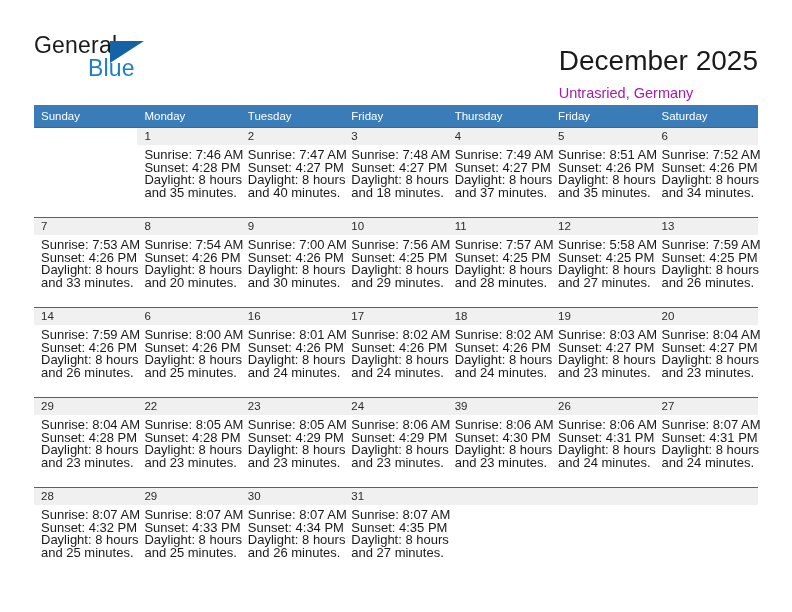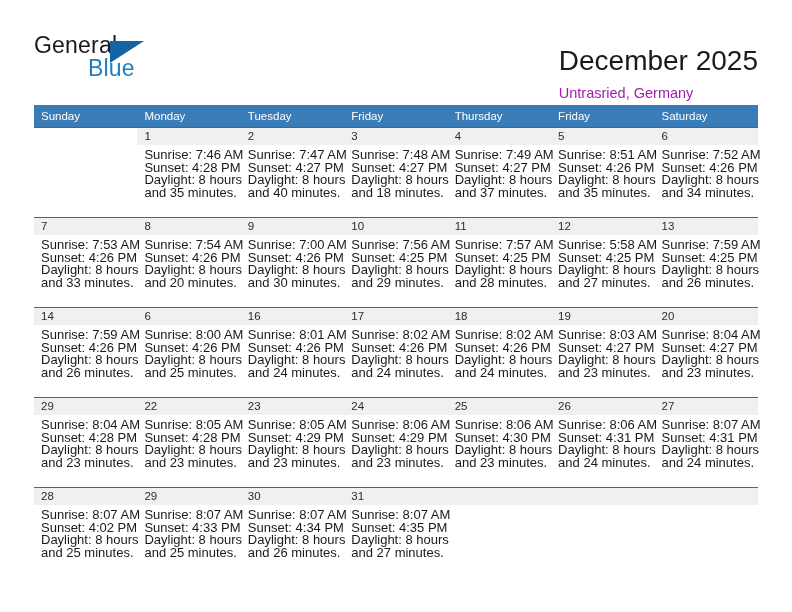--- a/index.html
+++ b/index.html
@@ -455,21 +455,21 @@
                 <div class="info">
                   <div>Sunrise: 8:06 AM</div>
                   <div>Sunset: 4:29 PM</div>
                   <div>Daylight: 8 hours</div>
                   <div>and 23 minutes.</div>
                 </div>
               </div>
             </td>
             <td>
               <div class="cell-inner">
-                <div class="daynum-bar">25</div>
+                <div class="daynum-bar">39</div>
                 <div class="info">
                   <div>Sunrise: 8:06 AM</div>
                   <div>Sunset: 4:30 PM</div>
                   <div>Daylight: 8 hours</div>
                   <div>and 23 minutes.</div>
                 </div>
               </div>
             </td>
             <td>
               <div class="cell-inner">
@@ -493,21 +493,21 @@
                 </div>
               </div>
             </td>
           </tr>
           <tr class="week-row">
             <td>
               <div class="cell-inner">
                 <div class="daynum-bar">28</div>
                 <div class="info">
                   <div>Sunrise: 8:07 AM</div>
-                  <div>Sunset: 4:02 PM</div>
+                  <div>Sunset: 4:32 PM</div>
                   <div>Daylight: 8 hours</div>
                   <div>and 25 minutes.</div>
                 </div>
               </div>
             </td>
             <td>
               <div class="cell-inner">
                 <div class="daynum-bar">29</div>
                 <div class="info">
                   <div>Sunrise: 8:07 AM</div>

